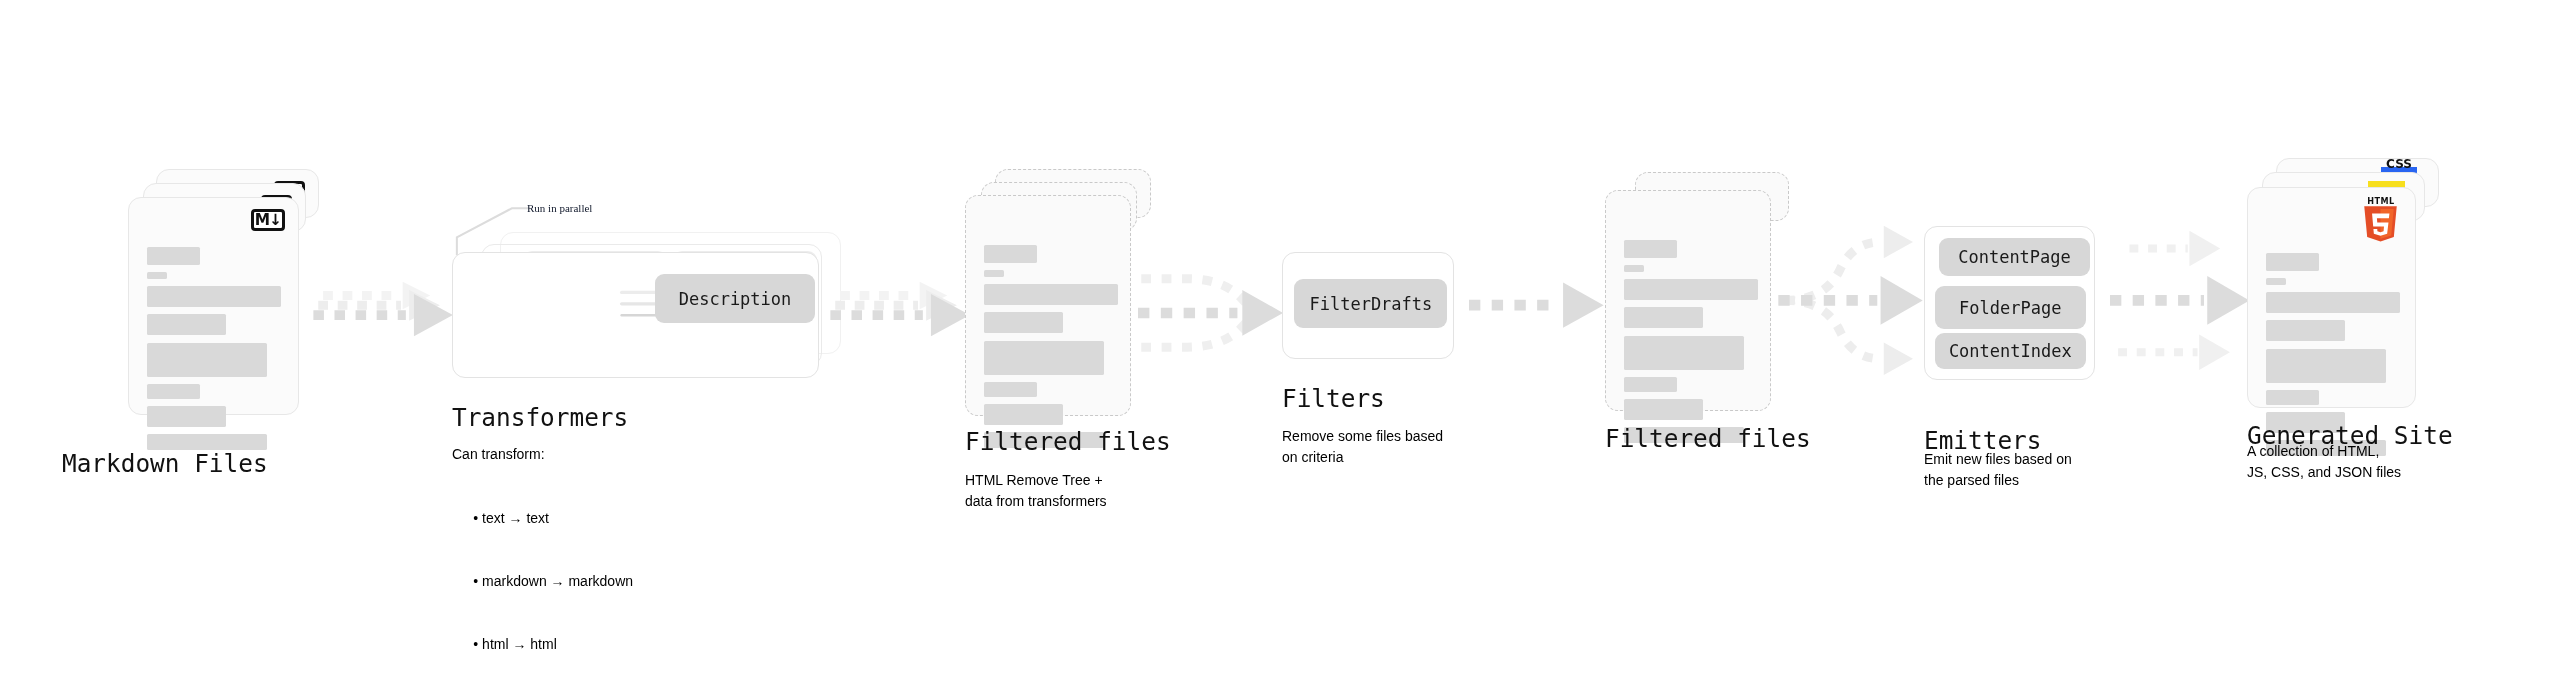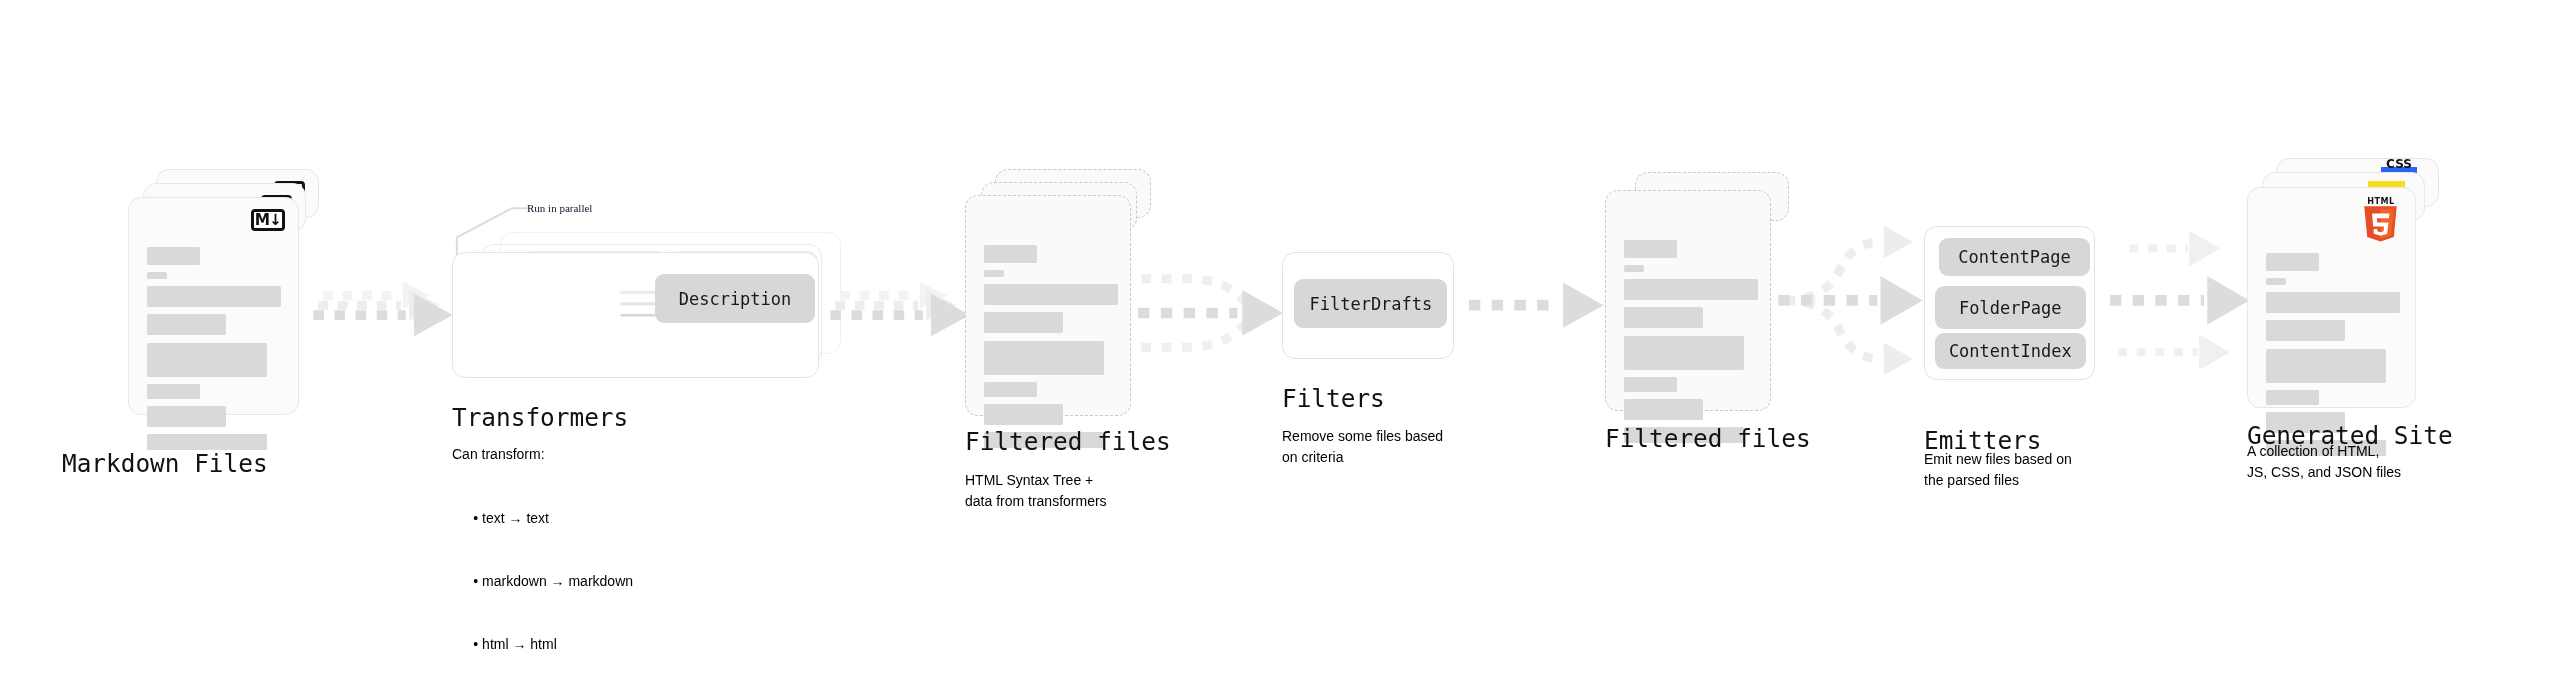--- a/index.html
+++ b/index.html
@@ -208,21 +208,21 @@
         <div class="bar" style="width:79px;height:21px;"></div>
         <div class="bar" style="width:120px;height:34px;"></div>
         <div class="bar" style="width:53px;height:14.6px;"></div>
         <div class="bar" style="width:79px;height:21px;"></div>
         <div class="bar" style="width:120px;height:16.3px;"></div>
       </div>
     </div>
 
     <div class="title" style="left:965px;top:427px;">Filtered files</div>
 
-    <div class="caption" style="left:965px;top:470px;">HTML Syntax Tree +
+    <div class="caption" style="left:965px;top:470px;">HTML Remove Tree +
 data from transformers</div>
   </div>
 
   <svg class="abs" style="left:1138px;top:264px;" width="163" height="106" viewBox="0 0 200 130">
     <g fill="none">
       <path d="M4,18 H60 Q118,18 140,60" stroke="#efefef" stroke-width="11" stroke-dasharray="12 13"></path>
       <path d="M4,102 H60 Q118,102 140,60" stroke="#efefef" stroke-width="11" stroke-dasharray="12 13"></path>
       <path d="M0,60 H122" stroke="#dcdcdc" stroke-width="13" stroke-dasharray="14 14"></path>
       <path d="M128,60 l0,-28 50,28 -50,28 Z" fill="#dcdcdc" stroke="none"></path>
     </g>

